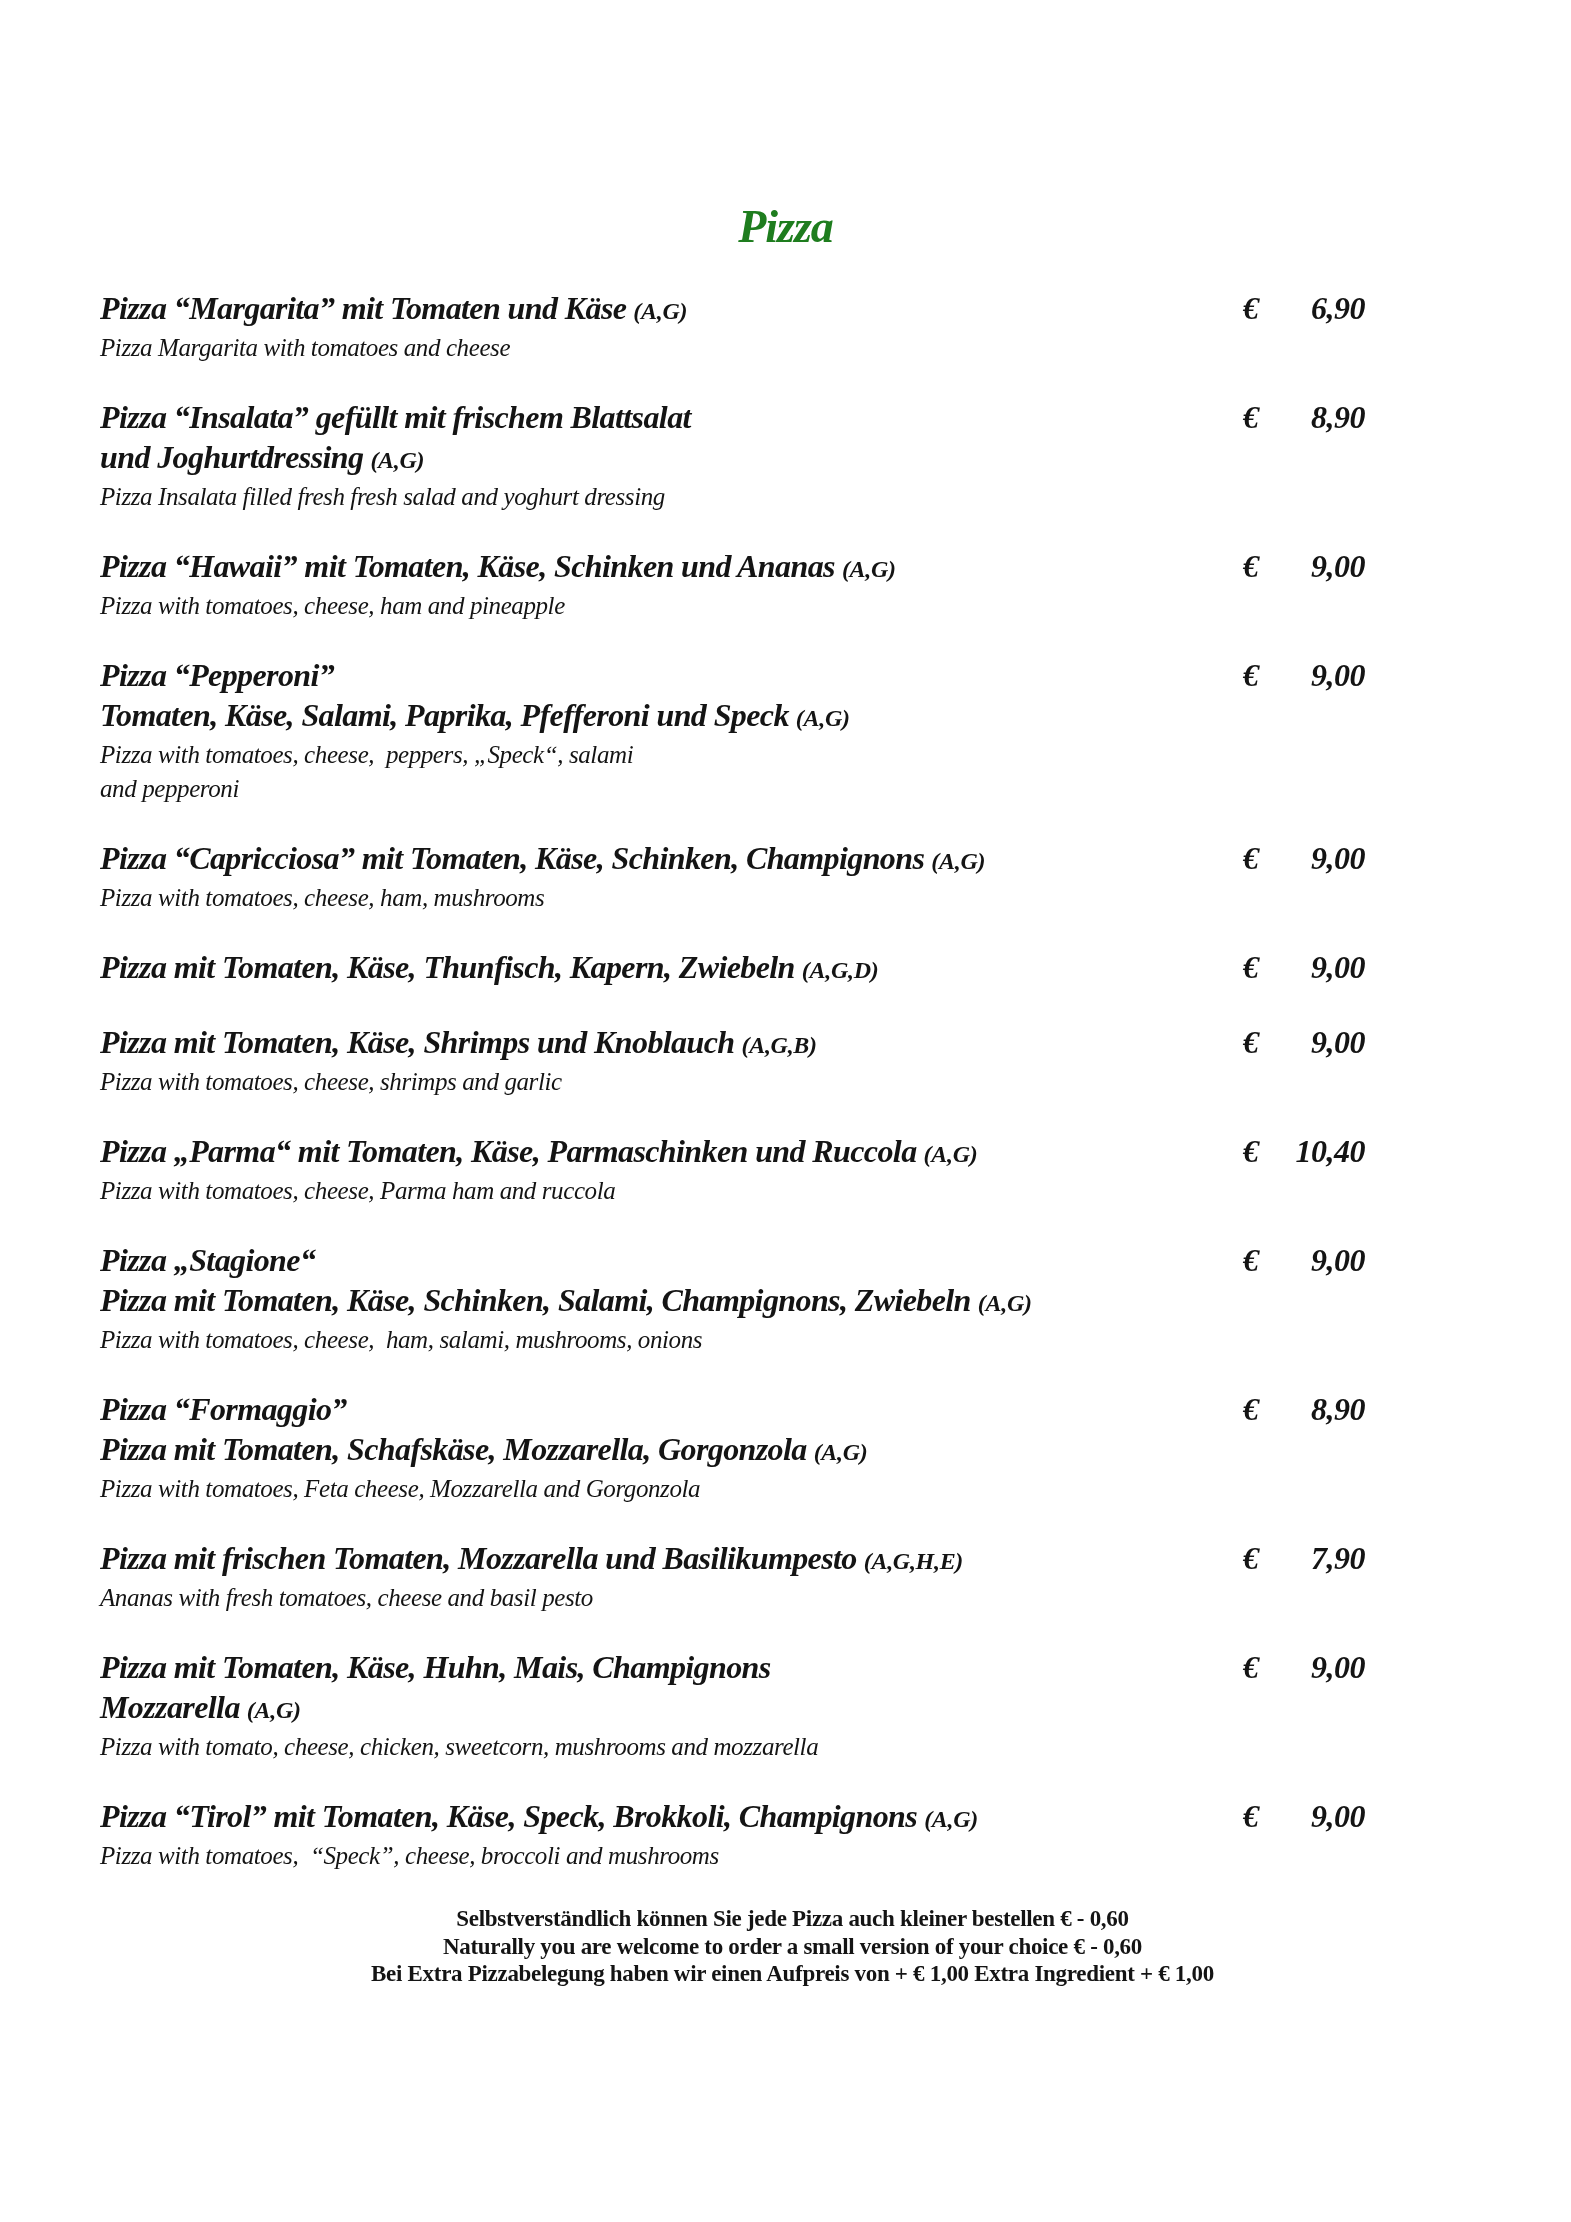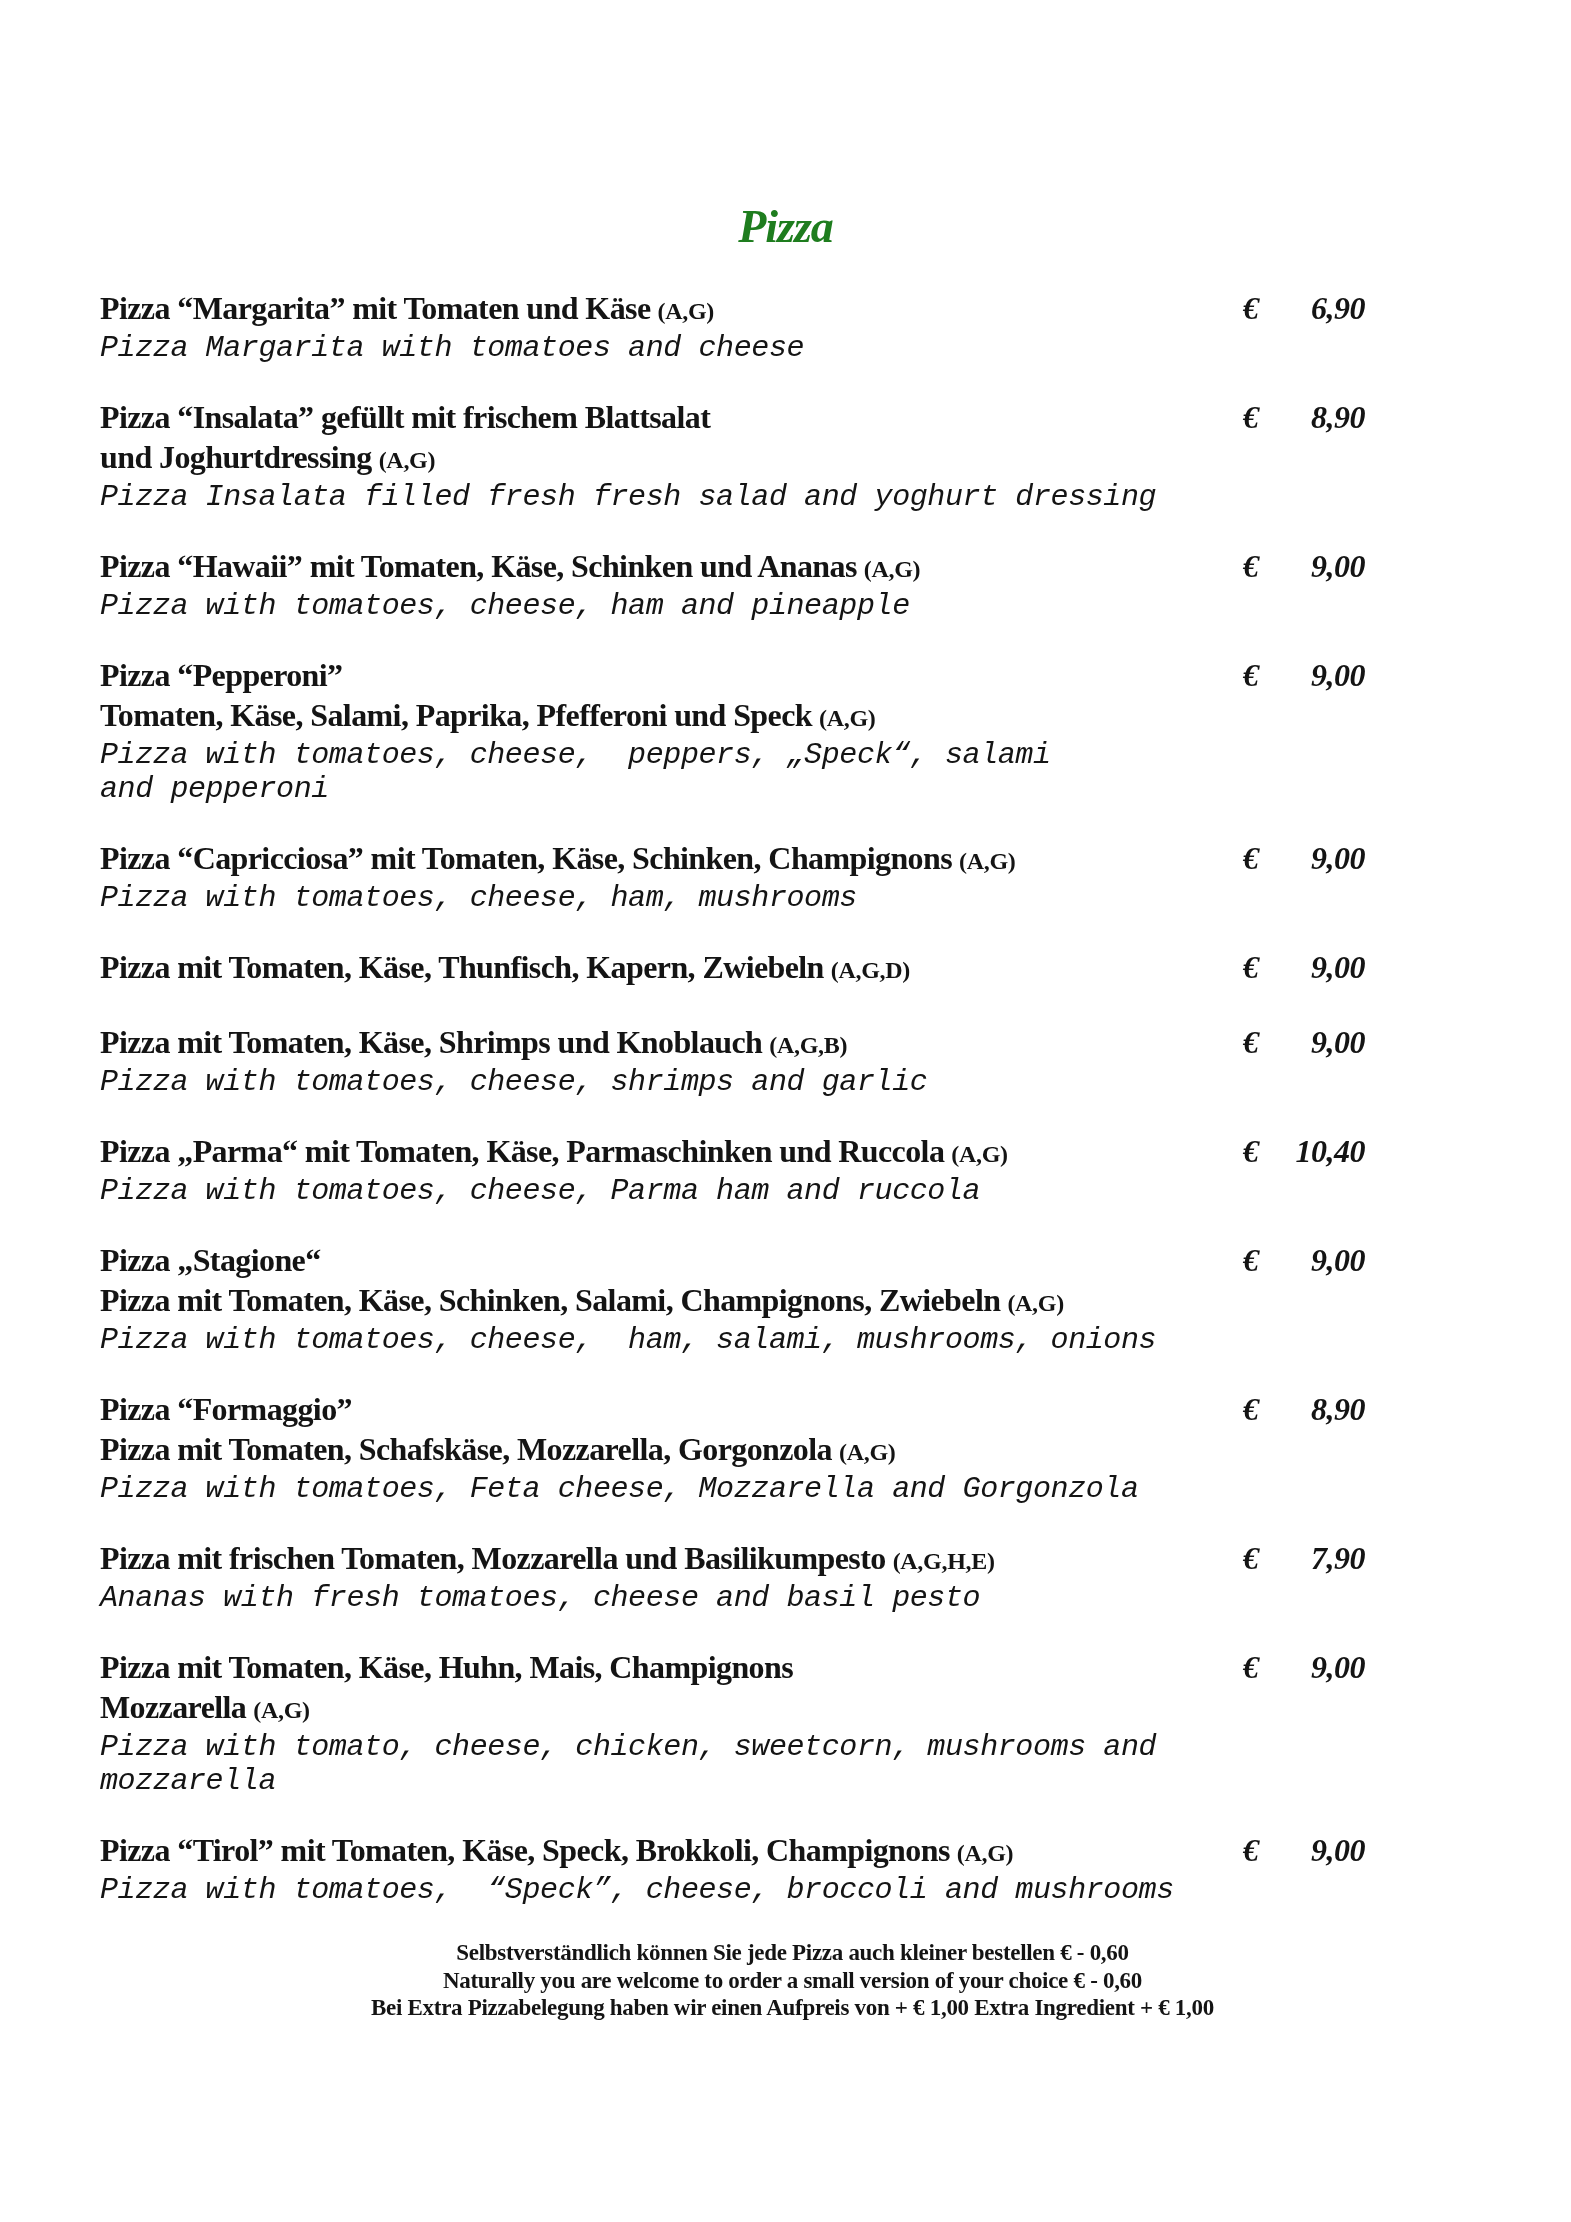--- a/index.html
+++ b/index.html
@@ -31,36 +31,36 @@
     align-items:flex-start;
     margin-bottom:32px;
   }
   .item-main{
     flex:1;
     min-width:0;
   }
   .title-line{
     font-size:32px;
     font-weight:bold;
+    font-style:italic;
     line-height:40px;
     letter-spacing:-0.6px;
     white-space:pre-wrap;
   }
   .code{
     font-size:24px;
     margin-left:7px;
     letter-spacing:-0.3px;
   }
   .subtitle-line{
-    font-size:30px;
+    font-size:25px;
     font-style:italic;
     line-height:34px;
     letter-spacing:-0.4px;
     white-space:pre-wrap;
-    font-family:Liberation Mono, monospace;
   }
   .price{
     flex:none;
     width:122px;
     display:flex;
     justify-content:space-between;
     align-items:baseline;
     font-size:32px;
     font-weight:bold;
     font-style:italic;

